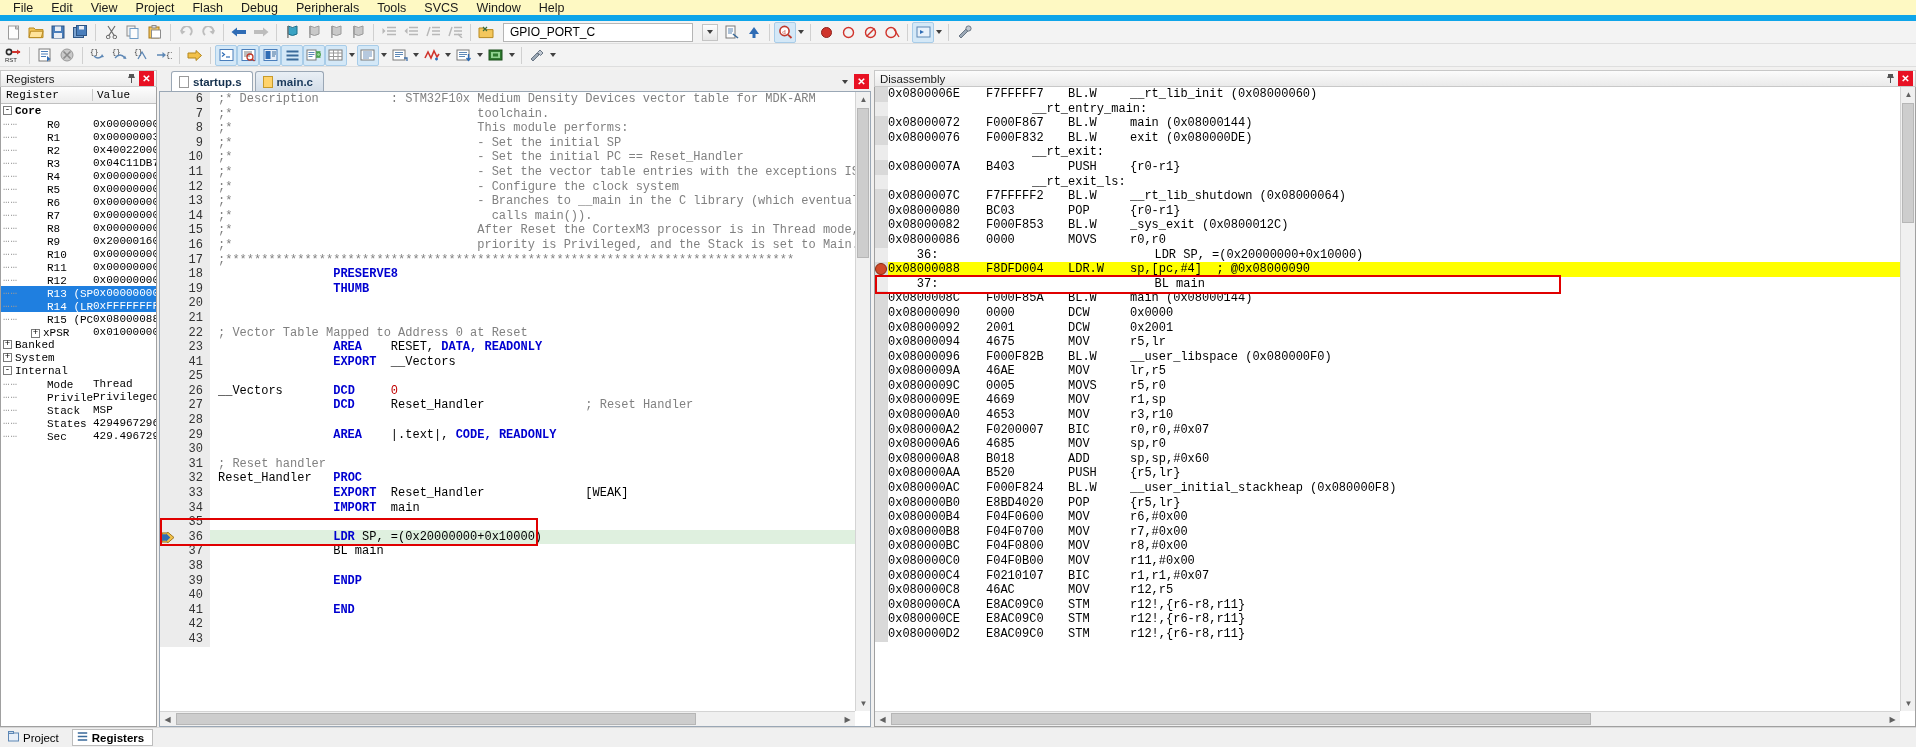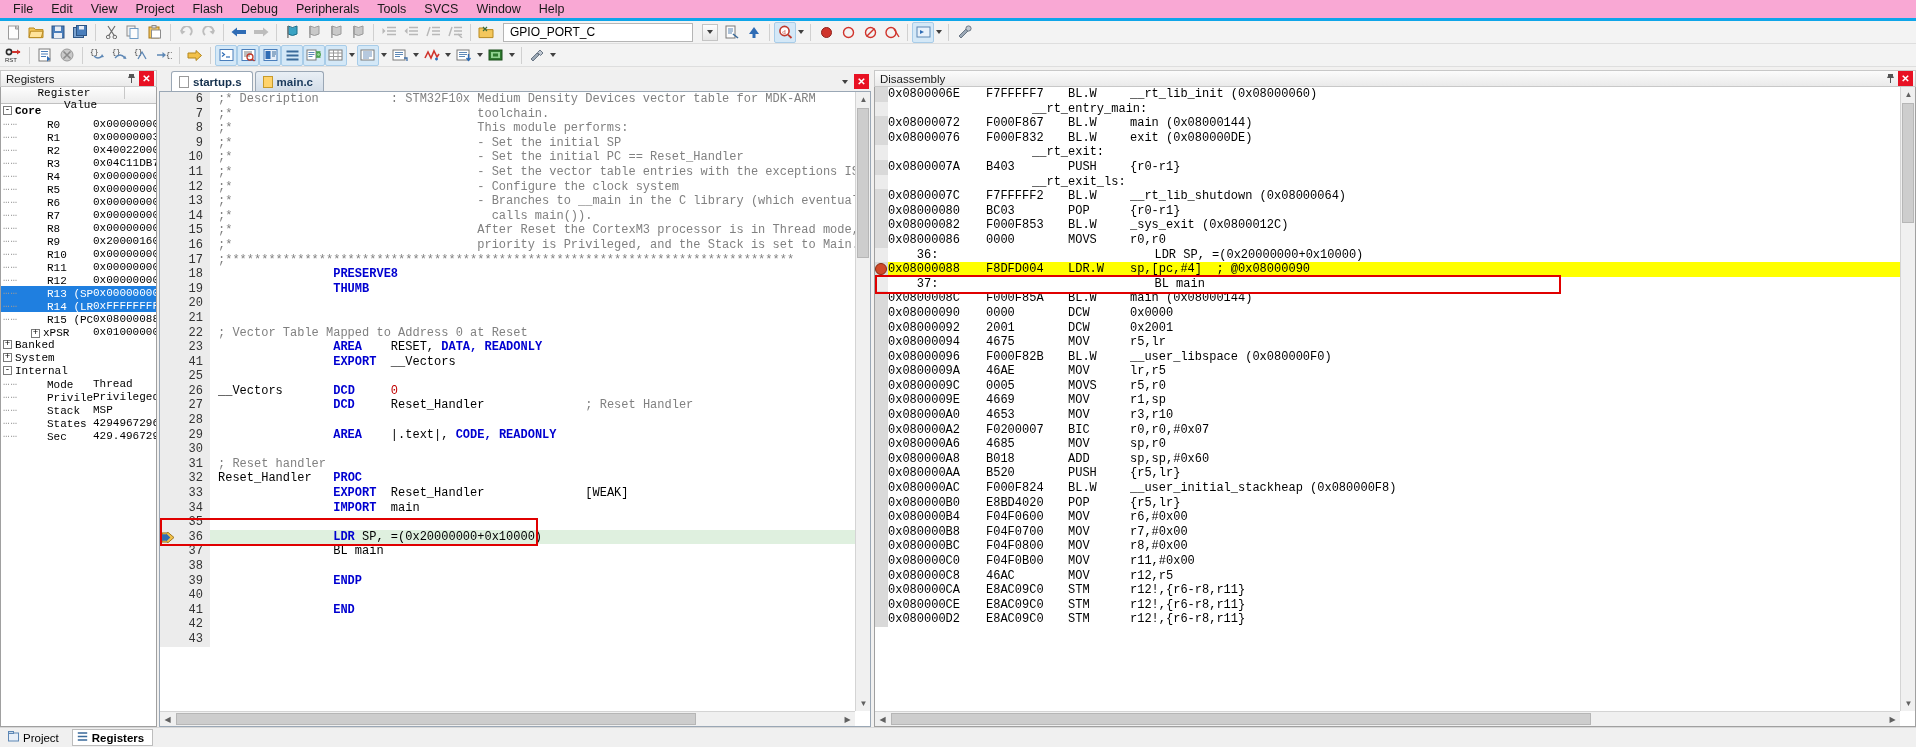--- a/index.html
+++ b/index.html
@@ -10,22 +10,22 @@
     background: #f0f0f0;
     font-family: "Liberation Sans", sans-serif;
     font-size: 12px;
     color: #000;
   }
   #app { position: relative; width: 1916px; height: 747px; background: #f2f1f0; }
 
   
   #menubar {
     height: 21px; display: flex; align-items: center;
-    background: #f9a8d4; padding-left: 4px;
-    border-bottom: 3px solid #0ea5e9;
+    background: #fef9c3; padding-left: 4px;
+    border-bottom: 6px solid #0ea5e9;
   }
   .menu-item {
     padding: 2px 9px; font-size: 12.5px; color: #1a1a1a; cursor: default;
     font-family: "Liberation Sans", sans-serif;
   }
 
   
   .toolbar {
     height: 23px; display: flex; align-items: center;
     background: #f3f3f3; border-bottom: 1px solid #dedede;
@@ -70,21 +70,21 @@
     background: #f0f0f0; display: flex; flex-direction: column;
   }
   #reg-body {
     flex: 1; background: #fff; border: 1px solid #a0a0a0; border-top: none;
     overflow: hidden; position: relative;
     font-family: "Liberation Mono", monospace; font-size: 11px;
   }
   .reg-head {
     display: flex; height: 17px; background: linear-gradient(#fdfdfd,#ececec);
     border-bottom: 1px solid #c0c0c0; font-family: "Liberation Mono", monospace;
-    font-size: 11px; align-items: center; flex-direction: column;
+    font-size: 11px; align-items: center;
   }
   .reg-head .h1 { width: 92px; padding-left: 5px; border-right: 1px solid #c8c8c8; }
   .reg-head .h2 { flex: 1; padding-left: 4px; }
   .reg-row { display: flex; height: 13px; align-items: center; white-space: nowrap; }
   .reg-row.sel { background: #1f7fe0; color: #fff; }
   .reg-name { width: 92px; overflow: hidden; padding-left: 2px; }
   .reg-val { flex: 1; overflow: hidden; }
   .expander {
     display: inline-block; width: 9px; height: 9px; line-height: 7px; text-align: center;
     border: 1px solid #7a7a7a; background: #fff; font-size: 9px;
@@ -855,20 +855,21 @@
             <div class="dis-line"><div class="dis-gut"></div><div class="dis-txt"><span class="col-addr">0x080000A2</span><span class="col-code">F0200007</span><span class="col-mn">BIC</span><span>r0,r0,#0x07</span></div></div>
             <div class="dis-line"><div class="dis-gut"></div><div class="dis-txt"><span class="col-addr">0x080000A6</span><span class="col-code">4685</span><span class="col-mn">MOV</span><span>sp,r0</span></div></div>
             <div class="dis-line"><div class="dis-gut"></div><div class="dis-txt"><span class="col-addr">0x080000A8</span><span class="col-code">B018</span><span class="col-mn">ADD</span><span>sp,sp,#0x60</span></div></div>
             <div class="dis-line"><div class="dis-gut"></div><div class="dis-txt"><span class="col-addr">0x080000AA</span><span class="col-code">B520</span><span class="col-mn">PUSH</span><span>{r5,lr}</span></div></div>
             <div class="dis-line"><div class="dis-gut"></div><div class="dis-txt"><span class="col-addr">0x080000AC</span><span class="col-code">F000F824</span><span class="col-mn">BL.W</span><span>__user_initial_stackheap (0x080000F8)</span></div></div>
             <div class="dis-line"><div class="dis-gut"></div><div class="dis-txt"><span class="col-addr">0x080000B0</span><span class="col-code">E8BD4020</span><span class="col-mn">POP</span><span>{r5,lr}</span></div></div>
             <div class="dis-line"><div class="dis-gut"></div><div class="dis-txt"><span class="col-addr">0x080000B4</span><span class="col-code">F04F0600</span><span class="col-mn">MOV</span><span>r6,#0x00</span></div></div>
             <div class="dis-line"><div class="dis-gut"></div><div class="dis-txt"><span class="col-addr">0x080000B8</span><span class="col-code">F04F0700</span><span class="col-mn">MOV</span><span>r7,#0x00</span></div></div>
             <div class="dis-line"><div class="dis-gut"></div><div class="dis-txt"><span class="col-addr">0x080000BC</span><span class="col-code">F04F0800</span><span class="col-mn">MOV</span><span>r8,#0x00</span></div></div>
             <div class="dis-line"><div class="dis-gut"></div><div class="dis-txt"><span class="col-addr">0x080000C0</span><span class="col-code">F04F0B00</span><span class="col-mn">MOV</span><span>r11,#0x00</span></div></div>
+            <div class="dis-line"><div class="dis-gut"></div><div class="dis-txt"><span class="col-addr">0x080000C4</span><span class="col-code">F0210107</span><span class="col-mn">BIC</span><span>r1,r1,#0x07</span></div></div>
             <div class="dis-line"><div class="dis-gut"></div><div class="dis-txt"><span class="col-addr">0x080000C8</span><span class="col-code">46AC</span><span class="col-mn">MOV</span><span>r12,r5</span></div></div>
             <div class="dis-line"><div class="dis-gut"></div><div class="dis-txt"><span class="col-addr">0x080000CA</span><span class="col-code">E8AC09C0</span><span class="col-mn">STM</span><span>r12!,{r6-r8,r11}</span></div></div>
             <div class="dis-line"><div class="dis-gut"></div><div class="dis-txt"><span class="col-addr">0x080000CE</span><span class="col-code">E8AC09C0</span><span class="col-mn">STM</span><span>r12!,{r6-r8,r11}</span></div></div>
             <div class="dis-line"><div class="dis-gut"></div><div class="dis-txt"><span class="col-addr">0x080000D2</span><span class="col-code">E8AC09C0</span><span class="col-mn">STM</span><span>r12!,{r6-r8,r11}</span></div></div>
           </div>
         <div class="vscroll">
           <div class="sc-arrow" style="top:0;">▲</div>
           <div class="sc-thumb" style="top:16px;left:1px;right:1px;height:120px;"></div>
           <div class="sc-arrow" style="bottom:0;">▼</div>
         </div>

